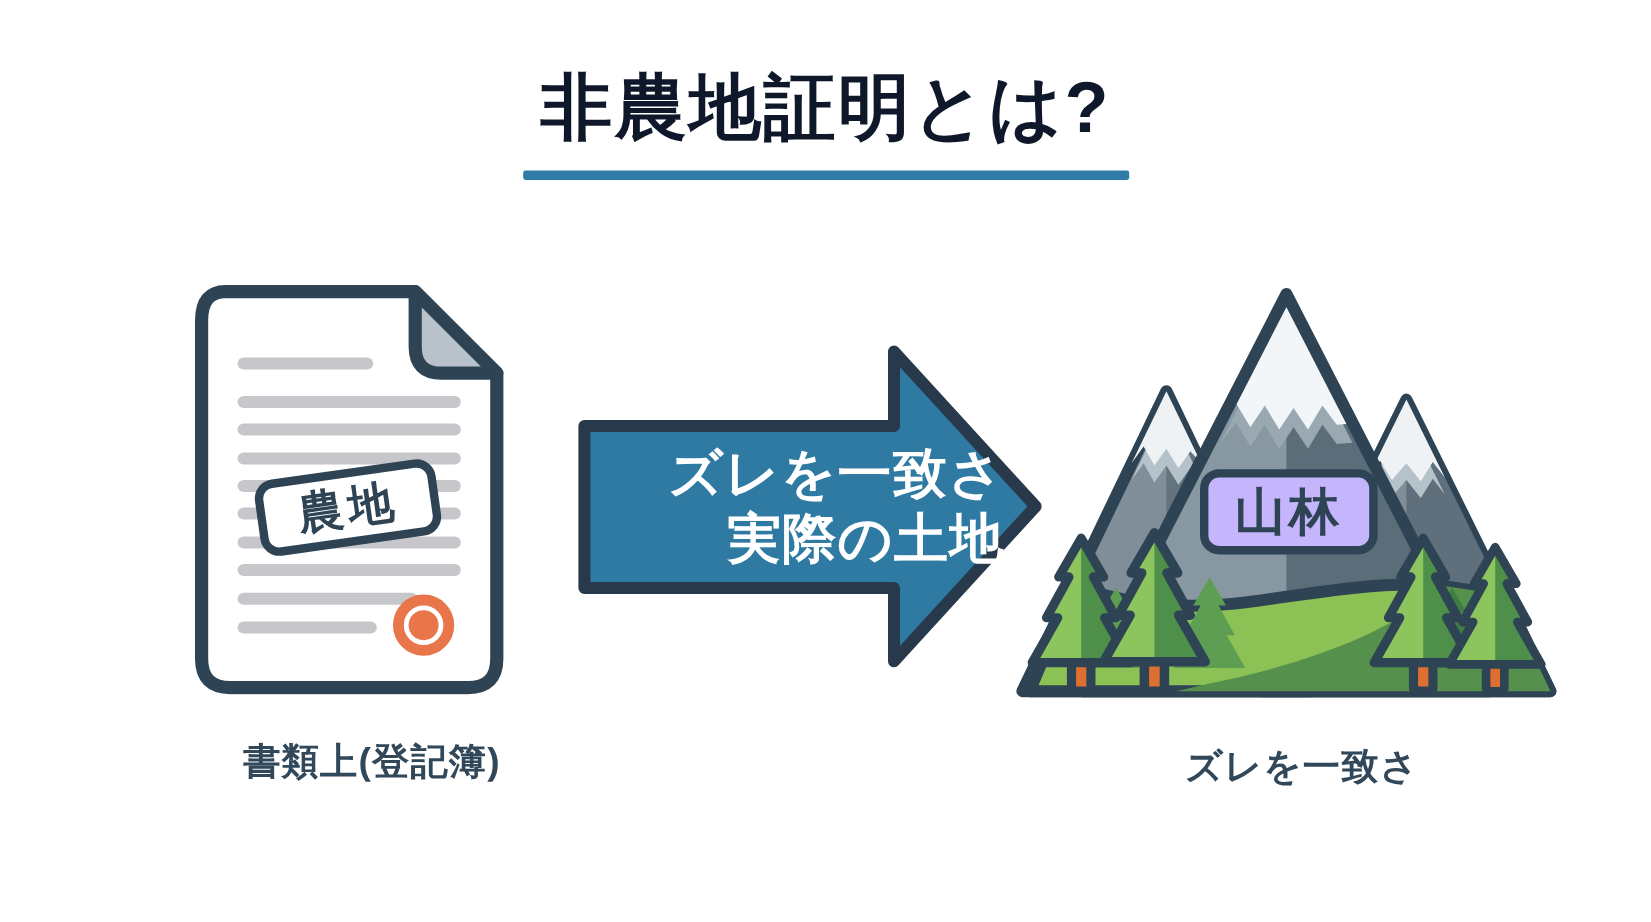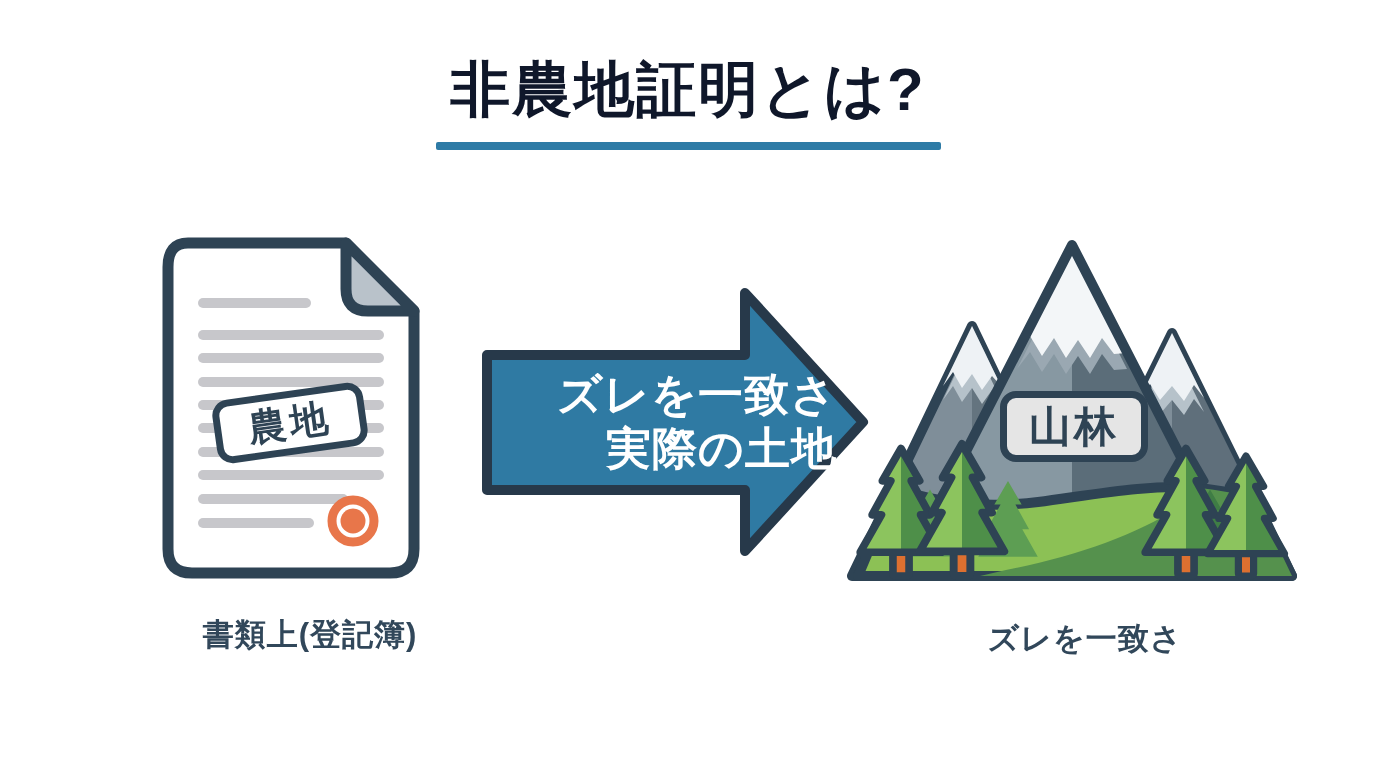--- a/index.html
+++ b/index.html
@@ -60,21 +60,21 @@
     letter-spacing: 1px;
     padding-left: 20px;
   }
 
   
   .mtn-svg { left: 838px; top: 238px; width: 478px; height: 348px; }
   .land-label {
     left: 1000px; top: 391px;
     width: 148px; height: 71px;
     box-sizing: border-box;
-    background: #e5e5e5;
+    background: #c4b5fd;
     border: 7px solid #2e4354;
     border-radius: 16px;
     display: flex; align-items: center; justify-content: center;
   }
   .land-label span {
     font-size: 42px; font-weight: 900; letter-spacing: 3px; color: #2e4354;
   }
 
   
   .caption {

